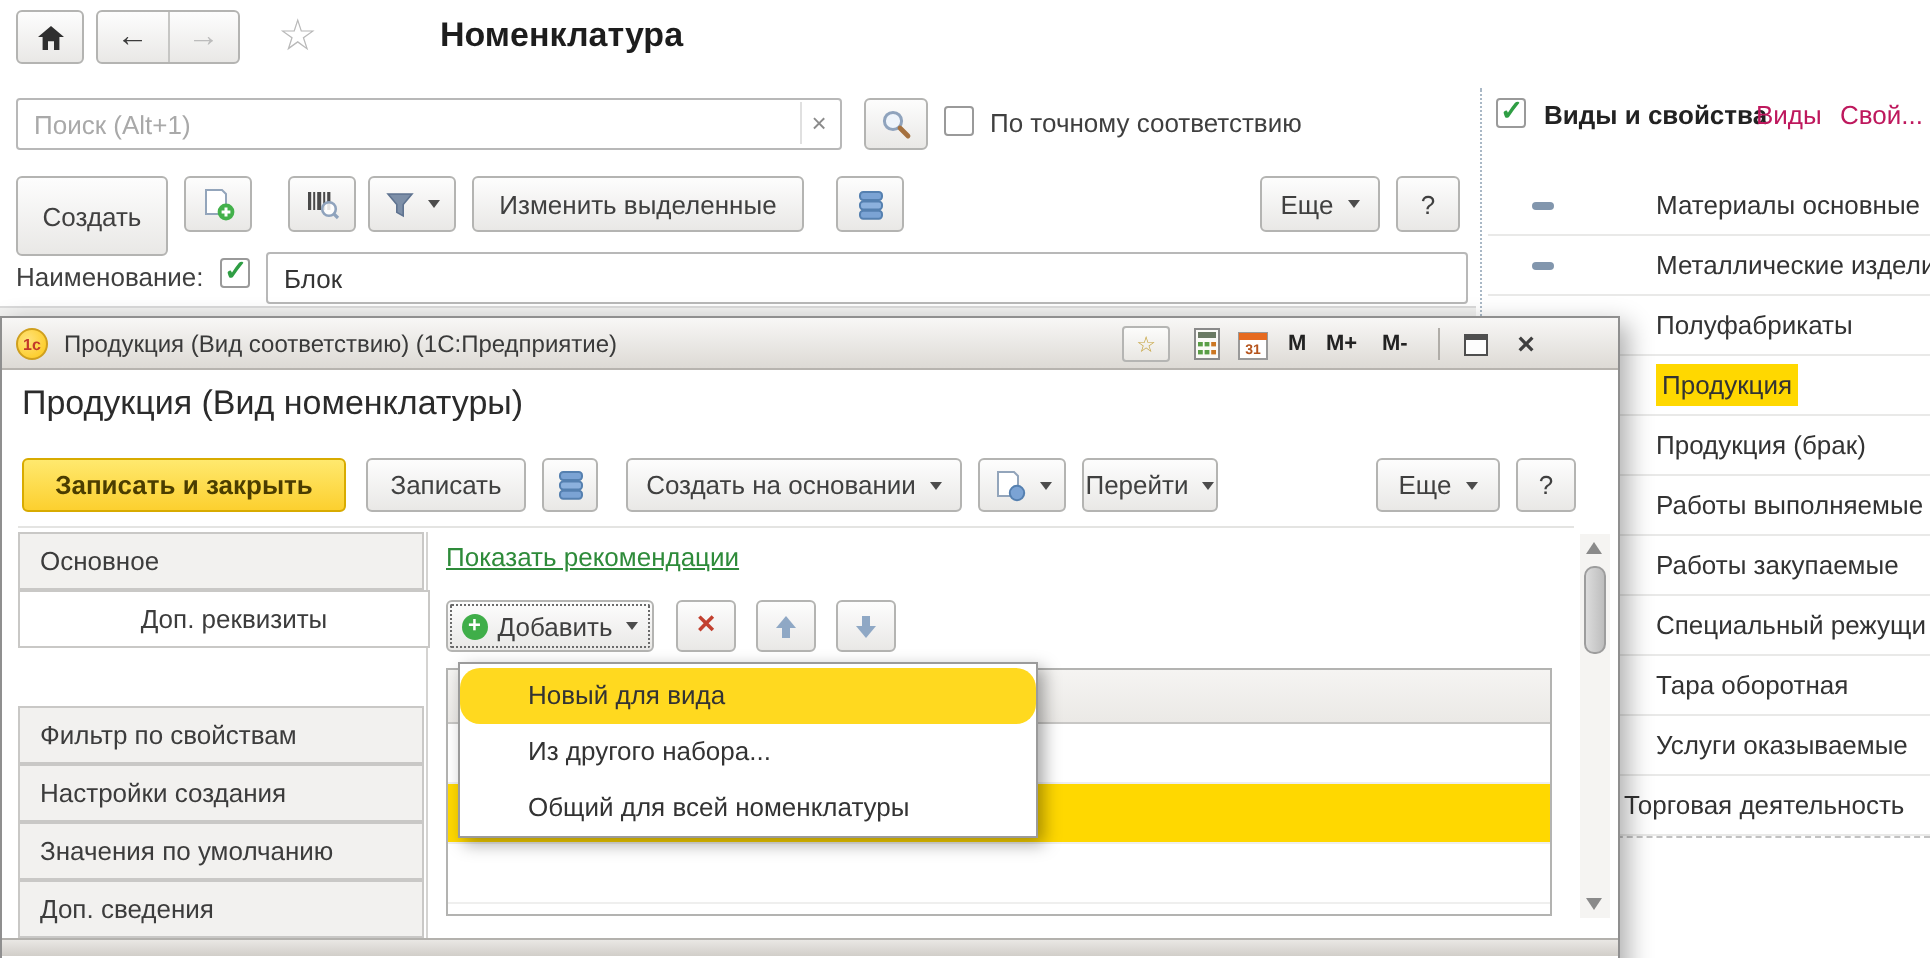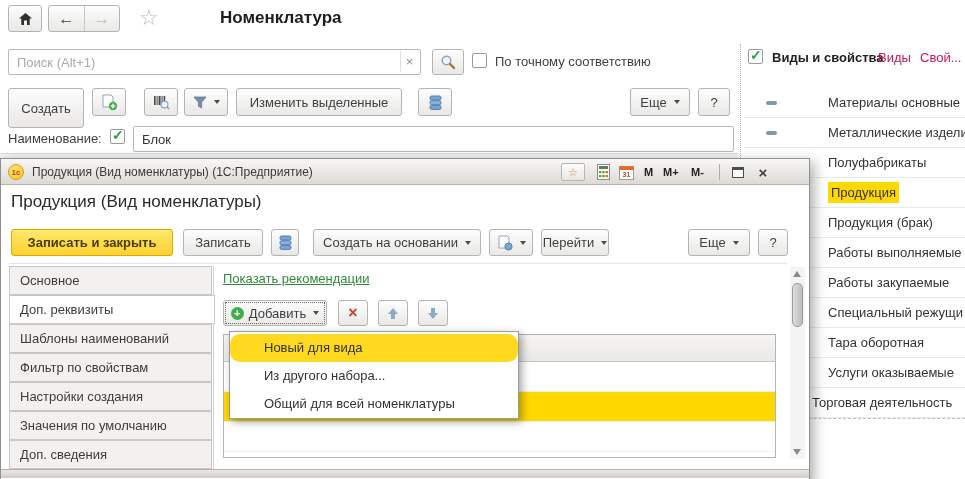--- a/index.html
+++ b/index.html
@@ -114,21 +114,21 @@
   #btn-copy { left:488px; width:44px; }
   #btn-goto { left:540px; width:68px; }
   #btn-more-modal { left:687px; width:62px; }
   #btn-help-modal { left:757px; width:30px; }
   #modal-hsep { position:absolute; left:8px; top:104px; width:778px; height:0; border-top:1px solid #e4e4e2; }
 
   
   #tabs-divider { position:absolute; left:212px; top:107px; height:203px; width:0; border-left:1px solid #d4d3d1; }
   .tab { position:absolute; left:8px; width:203px; height:29px; line-height:28px; padding-left:10px;
          background:#f2f1ef; border:1px solid #c9c8c6; color:#3c3c3c; z-index:1; }
-  .tab.selected { width:206px; background:#fff; z-index:2; }
+  .tab.selected { width:206px; background:#fff; z-index:2;text-align:center; }
 
   
   #link-recommend { position:absolute; left:222px; top:112px;text-align:center; }
   #btn-add { left:222px; top:141px; width:104px; height:26px; outline:1px dotted #6a6a6a; outline-offset:-3px; }
   .plus-icon { display:inline-block; width:13px; height:13px; border-radius:50%; background:#3fae49;
          color:#fff; font-weight:bold; font-size:11px; line-height:13px; text-align:center; }
   #btn-del { left:337px; top:141px; width:30px; height:26px; color:#c2402f; font-weight:bold; font-size:16px; }
   #btn-up { left:377px; top:141px; width:30px; height:26px; }
   #btn-down { left:417px; top:141px; width:30px; height:26px; }
   .arr { position:relative; width:11px; height:11px; }
@@ -288,21 +288,21 @@
     </div>
     <div class="rp-row group" style="top:300px">
       <span>Торговая деятельность</span>
     </div>
   </div>
   <div id="rp-end-line"></div>
 
   <div id="modal">
     <div id="modal-titlebar">
       <div id="modal-logo">1с</div>
-      <div id="modal-title-text">Продукция (Вид номенклатуры)  (1С:Предприятие)</div>
+      <div id="modal-title-text">Продукция (Вид соответствию)  (1С:Предприятие)</div>
       <div class="tb-mini" id="tb-star">
           <span>☆</span>
         </div>
       <div class="tb-mini" id="tb-calc">
         <svg width="13" height="16" viewBox="0 0 13 16">
           <rect x=".5" y=".5" width="12" height="15" fill="#fbfaf7" stroke="#8a8a8a"></rect>
           <rect x="2" y="2" width="9" height="3" fill="#6b7a63"></rect>
           <rect x="2" y="7" width="2.4" height="2.2" fill="#5a9e46"></rect>
             <rect x="5.3" y="7" width="2.4" height="2.2" fill="#5a9e46"></rect>
             <rect x="8.6" y="7" width="2.4" height="2.2" fill="#cc7722"></rect>
@@ -363,21 +363,20 @@
       <span class="caret"></span>
     </div>
     <div class="btn m-btn" id="btn-help-modal">
       <span>?</span>
     </div>
     <div id="modal-hsep"></div>
 
     <div id="tabs-divider"></div>
     <div class="tab" style="top:107px"><span>Основное</span></div>
     <div class="tab selected" style="top:136px"><span>Доп. реквизиты</span></div>
-    <div class="tab" style="top:165px"><span>Шаблоны наименований</span></div>
     <div class="tab" style="top:194px"><span>Фильтр по свойствам</span></div>
     <div class="tab" style="top:223px"><span>Настройки создания</span></div>
     <div class="tab" style="top:252px"><span>Значения по умолчанию</span></div>
     <div class="tab" style="top:281px"><span>Доп. сведения</span></div>
 
     <div id="link-recommend" class="link-green">Показать рекомендации</div>
     <div class="btn" id="btn-add">
       <span class="plus-icon">+</span>
       <span>Добавить</span>
       <span class="caret"></span>

